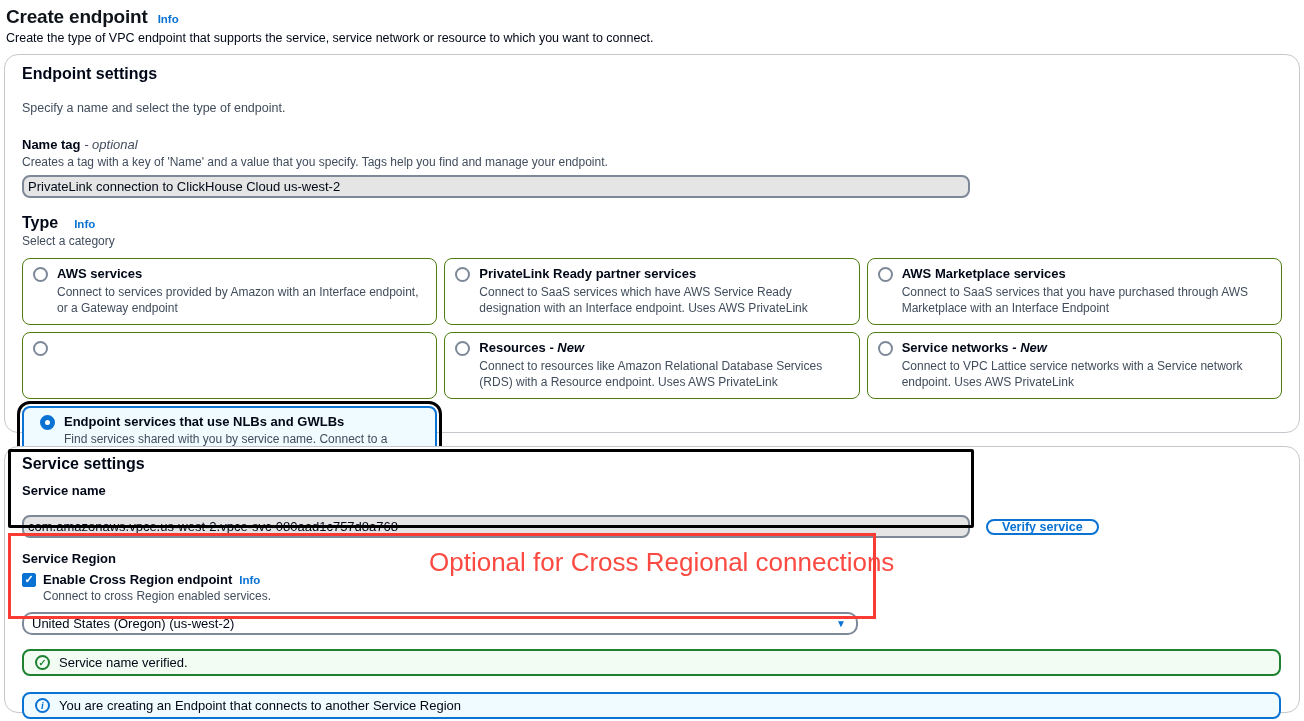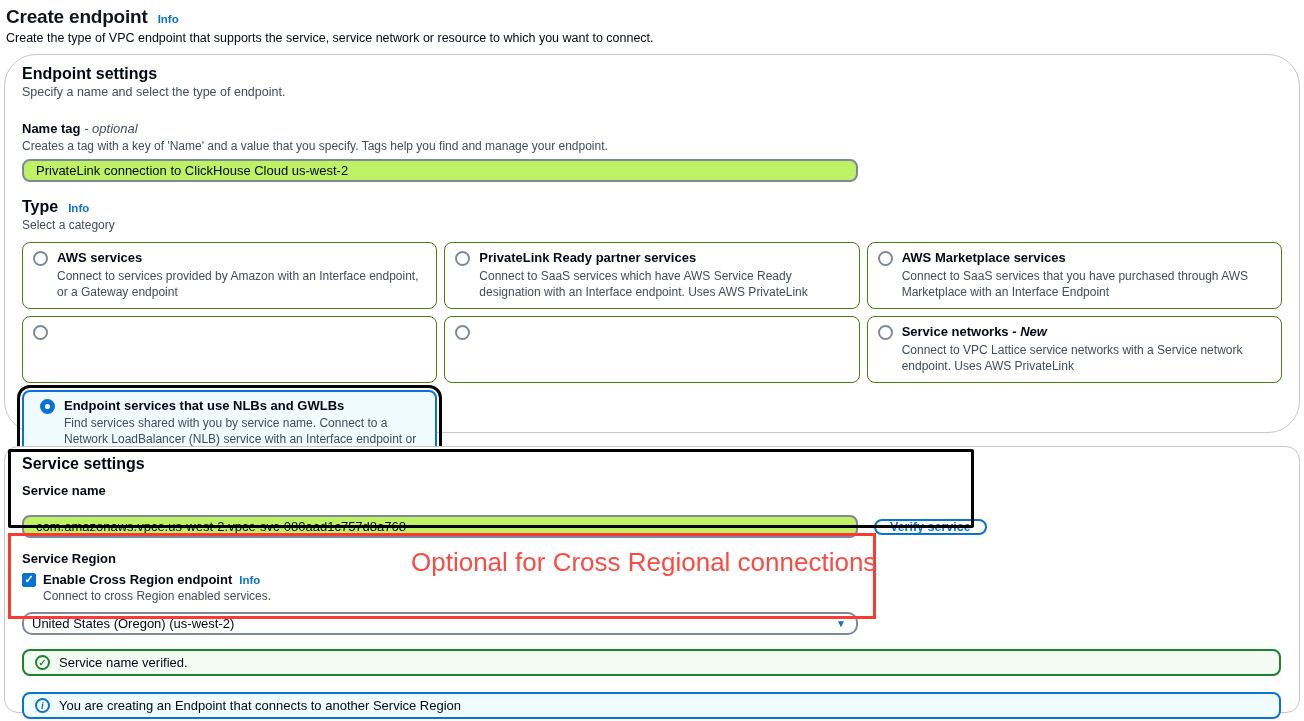--- a/index.html
+++ b/index.html
@@ -6,35 +6,35 @@
   html,body { width:1304px; background:#fff; font-family:"Liberation Sans", sans-serif; color:#0f141a; }
   body { position:relative; height:721px; overflow:hidden; }
 
   .page-header { padding:6px 12px 0 6px; }
   .title-row { display:flex; align-items:baseline; gap:10px; }
   .page-title { font-size:19px; font-weight:700; letter-spacing:-0.2px; }
   .info-link { color:#0972d3; font-size:11.5px; font-weight:700; text-decoration:none; cursor:pointer; }
   .page-desc { font-size:12.5px; margin-top:3px; color:#000716; }
 
   .card { border:1px solid #c6c6cd; border-radius:14px; background:#fff; margin:0 4px; position:relative; }
-  .card-1 { margin-top:9px; height:379px; padding:10px 16px 14px 17px;border-radius:32px; }
+  .card-1 { margin-top:9px; height:379px; padding:10px 16px 14px 17px; }
   .card-2 { margin-top:13px; height:267px; padding:8px 16px 14px 17px; }
 
   .section-heading { font-size:16px; font-weight:700; color:#000716; }
-  .section-desc { font-size:12.5px; color:#414d5c; margin-top:2px; }
+  .section-desc { font-size:12.5px; color:#414d5c; margin-top:18px; }
 
   .field-label { font-size:13px; font-weight:700; color:#000716; }
   .suffix-optional { font-style:italic; font-weight:400; color:#414d5c; }
   .suffix-new { font-style:italic; }
   .field-help { font-size:12px; color:#414d5c; margin-top:2px; }
 
-  .text-input { display:flex; align-items:center; width:836px; height:23px; border:2px solid #7d8998; border-radius:8px;
-    padding:0 12px; font-size:13px; color:#000716; background:#bef264; font-family:"Liberation Sans",sans-serif; }
+  .text-input { display:flex; align-items:center; width:948px; height:23px; border:2px solid #7d8998; border-radius:8px;
+    padding:0 4px; font-size:13px; color:#000716; background:#e5e5e5; font-family:"Liberation Sans",sans-serif; }
 
-  .type-heading-row { display:flex; align-items:baseline; gap:10px; margin-top:16px; }
+  .type-heading-row { display:flex; align-items:baseline; gap:16px; margin-top:16px; }
 
   .tiles { display:grid; grid-template-columns:repeat(3, 1fr); column-gap:7px; row-gap:7px; margin-top:10px; width:1260px; }
   .tile { border:1px solid #4d7c0f; border-radius:8px; background:#fff; padding:7px 12px 7px 10px; display:flex; gap:9px; cursor:pointer; }
   .tile-r1 { min-height:55px; }
   .tile.selected { border:2px solid #0972d3; background:#f0fbff; padding:6px 11px 6px 9px; }
   .tile.annotated-black { outline:3px solid #000; outline-offset:2px;padding-left:16px; }
   .tile-label { font-size:13px; font-weight:700; color:#000716; line-height:1.3; }
   .tile-desc { font-size:12px; color:#414d5c; margin-top:2px; line-height:1.33; }
 
   .radio { flex:0 0 auto; width:15px; height:15px; border:2px solid #7d8998; border-radius:50%; background:#fff; margin-top:1px; position:relative; }
@@ -58,21 +58,21 @@
   .banner { display:flex; align-items:center; gap:9px; width:1259px; height:27px; border-radius:8px; padding:0 11px; font-size:13px; color:#000716; }
   .banner-success { margin-top:14px; background:#f2fcf3; border:2px solid #1d8130; }
   .banner-info { margin-top:16px; background:#f0fbff; border:2px solid #0972d3; }
   .status-icon { flex:0 0 auto; width:15px; height:15px; border-radius:50%; border:2px solid; display:flex; align-items:center; justify-content:center; font-size:9.5px; font-weight:700; line-height:1; }
   .icon-green { border-color:#1d8130; color:#1d8130; }
   .icon-blue { border-color:#0972d3; color:#0972d3; font-family:"Liberation Serif",serif; font-style:italic; font-size:10px; }
 
   .annotation-box { position:absolute; pointer-events:none; }
   .ann-black-2 { left:3px; top:2px; width:966px; height:79px; border:3px solid #000; border-radius:2px; }
   .ann-red { left:3px; top:86px; width:868px; height:86px; border:3px solid #f93b34; }
-  .ann-red-text { position:absolute; left:406px; top:100px; font-size:26px; color:#fb4a42; white-space:nowrap; pointer-events:none; }
+  .ann-red-text { position:absolute; left:424px; top:100px; font-size:26px; color:#fb4a42; white-space:nowrap; pointer-events:none; }
 
   .mt12 { margin-top:20px; } .mt10 { margin-top:10px; } .mt6 { margin-top:6px; }
   .sr-label { margin-top:13px; }
 </style>
 </head>
 <body>
 
 <div class="page-header">
   <div class="title-row">
     <span class="page-title">Create endpoint</span>
@@ -124,20 +124,24 @@
         <div class="tile-desc">Connect to SaaS services that you have purchased through AWS Marketplace with an Interface Endpoint</div>
       </div>
     </div>
 
     <div class="tile tile-r1">
       <span class="radio"></span>
     </div>
 
     <div class="tile tile-r1">
       <span class="radio"></span>
+      <div>
+        <div class="tile-label"><span>Resources</span><span class="suffix-new"> - New</span></div>
+        <div class="tile-desc">Connect to resources like Amazon Relational Database Services (RDS) with a Resource endpoint. Uses AWS PrivateLink</div>
+      </div>
     </div>
 
     <div class="tile tile-r1">
       <span class="radio"></span>
       <div>
         <div class="tile-label"><span>Service networks</span><span class="suffix-new"> - New</span></div>
         <div class="tile-desc">Connect to VPC Lattice service networks with a Service network endpoint. Uses AWS PrivateLink</div>
       </div>
     </div>
 

